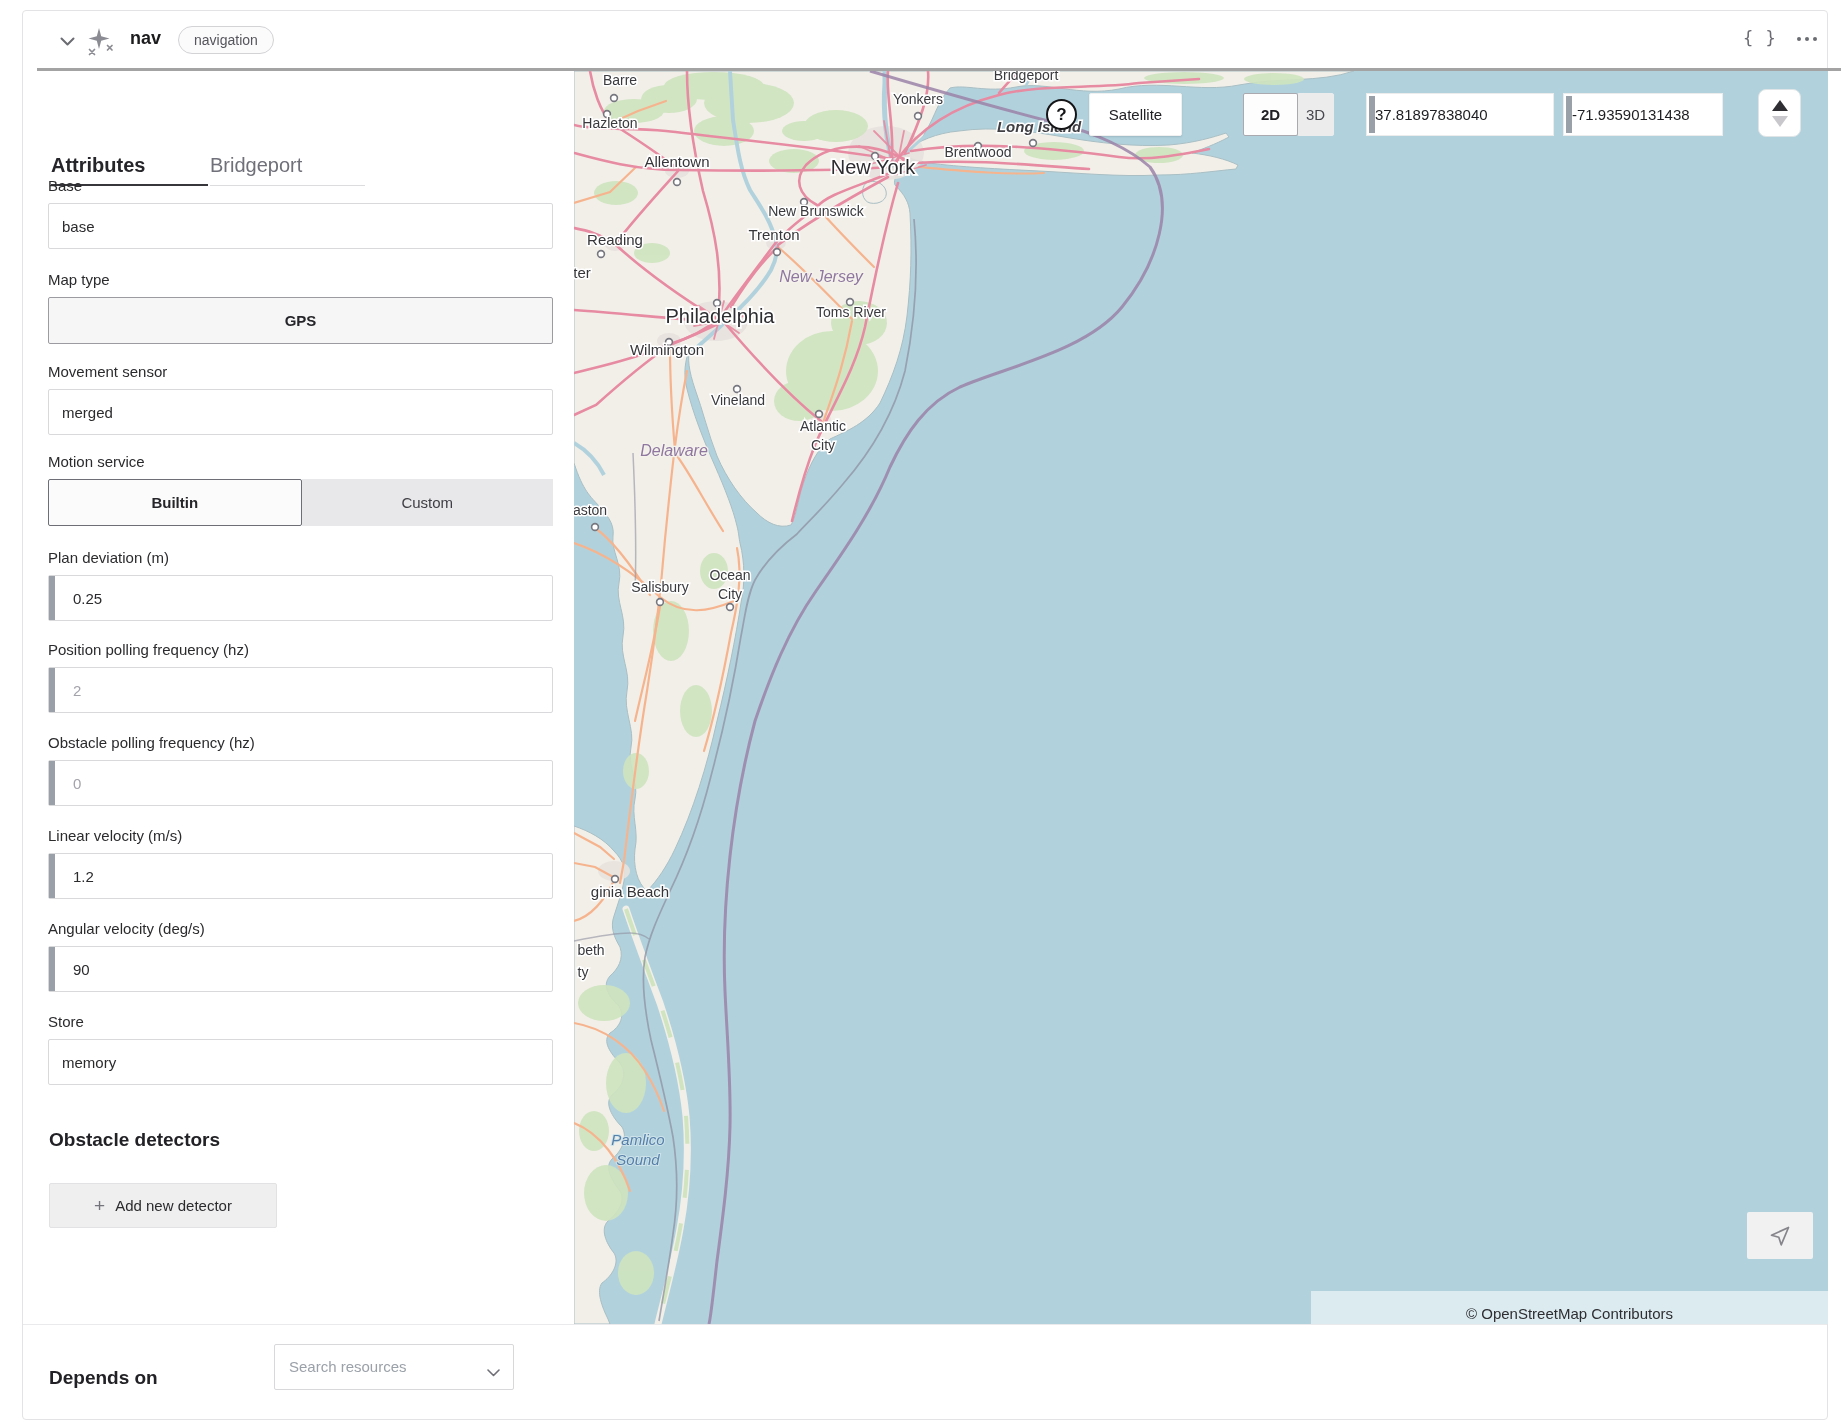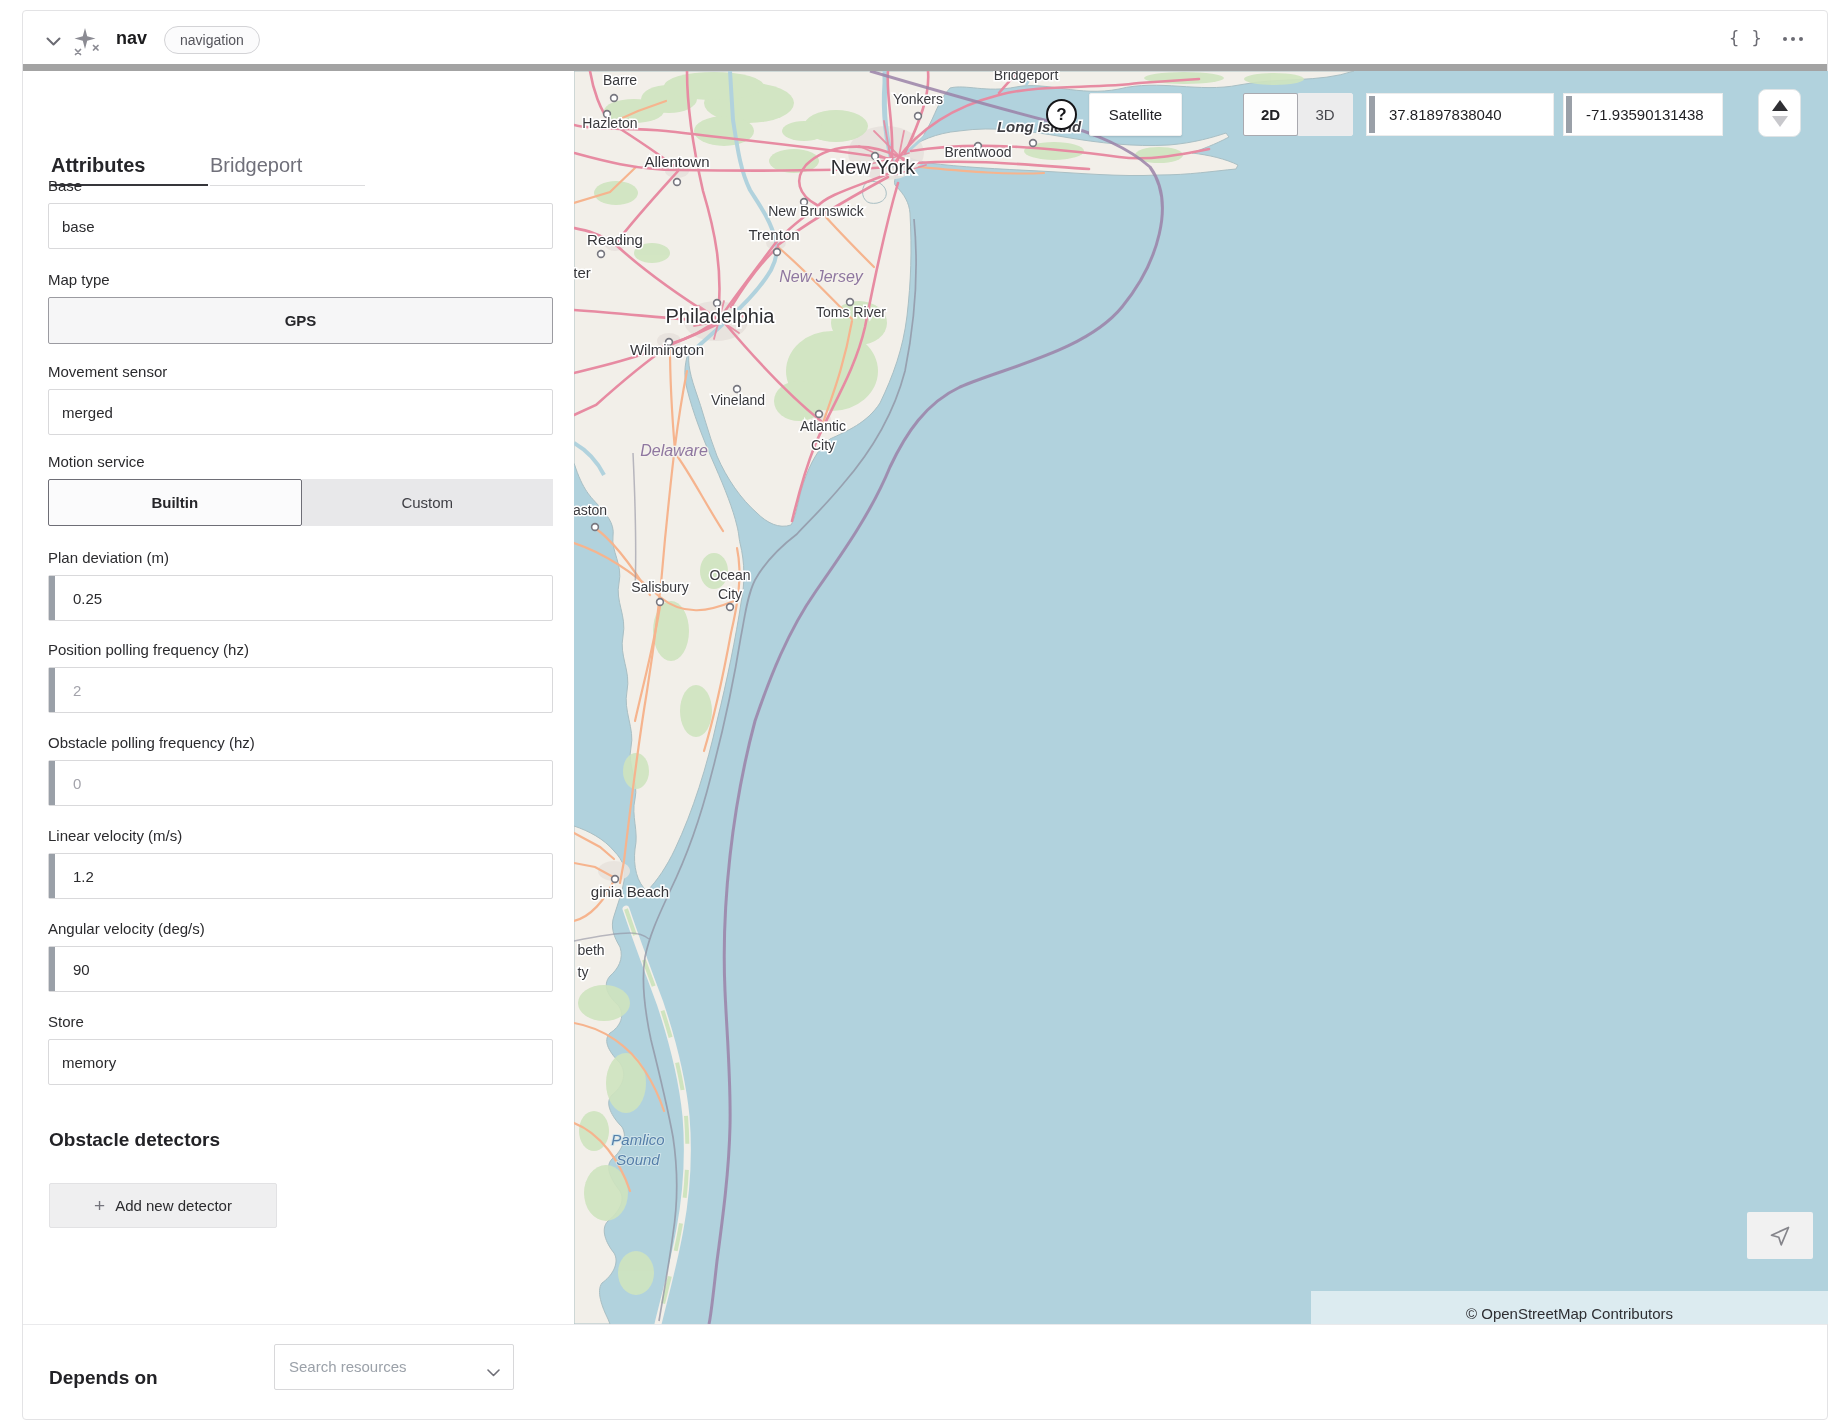--- a/index.html
+++ b/index.html
@@ -1,21 +1,21 @@
 <!DOCTYPE html>
 <html><head>
 <meta charset="utf-8">
 <style>
   * { margin:0; padding:0; box-sizing:border-box; }
   html,body { background:#ffffff; }
   body { width:1844px; height:1428px; position:relative; font-family:"Liberation Sans", sans-serif; color:#2b2b2e; }
   .card { position:absolute; left:22px; top:10px; width:1806px; height:1410px; background:#fff; border:1px solid #e3e3e5; border-radius:4px; }
 
   
-  .card-header { position:absolute; left:0; top:0; width:100%; height:60px; border-bottom:7px solid #a3a3a3; display:flex; align-items:center; }
+  .card-header { position:absolute; left:14px; top:0; width:100%; height:60px; border-bottom:3px solid #a3a3a3; display:flex; align-items:center; }
   .hdr-chevron { position:absolute; left:23px; top:21px; width:16px; height:16px; cursor:pointer; color:#6b6b73; }
   .hdr-sparkle { position:absolute; left:48px; top:14px; width:30px; height:32px; }
   .hdr-title { position:absolute; left:93px; top:17px; font-size:18px; font-weight:700; color:#1c1c1e; }
   .hdr-badge { position:absolute; left:141px; top:15px; height:28px; padding:0 15px; line-height:26px; border:1px solid #d3d3d6; border-radius:14px; background:#fbfbfc; font-size:14px; color:#55555c; }
   .hdr-json { position:absolute; left:1706px; top:17px; font-size:17px; color:#6b6b73; cursor:pointer; letter-spacing:1px; font-family:"DejaVu Sans Mono", monospace; }
   .hdr-menu { position:absolute; left:1760px; top:26px; display:flex; gap:4px; cursor:pointer; }
   .hdr-menu i { width:4px; height:4px; border-radius:50%; background:#6b6b73; }
 
   
   .tab { position:absolute; top:95px; height:39px; text-align:left; font-size:20px; cursor:pointer;margin-top:41px; }
@@ -48,23 +48,23 @@
   .ml-metro { font-size:20px; fill:#2e2e32; text-anchor:middle; paint-order:stroke; stroke:#ffffff; stroke-width:3.5px; }
   .ml-state { font-size:16px; font-style:italic; fill:#8f77a0; text-anchor:middle; paint-order:stroke; stroke:#f5f2ec; stroke-width:2.5px; }
   .ml-water { font-size:15px; font-style:italic; fill:#567fa9; text-anchor:middle; paint-order:stroke; stroke:#cfe4ea; stroke-width:2px; }
   .ml-area  { font-size:15px; font-style:italic; font-weight:700; fill:#3f3f44; text-anchor:middle; paint-order:stroke; stroke:#ffffff; stroke-width:3px; }
   .mdot { fill:#ffffff; stroke:#77777f; stroke-width:1.6; }
 
   .map-ctl { position:absolute; display:flex; align-items:center; justify-content:center; }
   .help-btn { left:472px; top:28px; width:31px; height:31px; border-radius:50%; background:#fff; border:2.5px solid #151518; font-weight:700; font-size:17px; color:#151518; cursor:pointer; }
   .sat-btn { left:515px; top:22px; width:93px; height:43px; background:#fff; border:1px solid #f0f0f0; box-shadow:0 1px 2px rgba(0,0,0,.12); font-size:15px; color:#212125; border-radius:2px; cursor:pointer; }
   .btn-2d { left:669px; top:22px; width:55px; height:43px; background:#fdfdfd; border:1px solid #a9a9af; font-size:15px; font-weight:700; color:#212125; border-radius:2px; cursor:pointer; z-index:2; }
-  .btn-3d { left:723px; top:22px; width:56px; height:43px; background:#ececed; border:1px solid #ececed; font-size:15px; color:#47474d; border-radius:2px; cursor:pointer; }
+  .btn-3d { left:723px; top:22px; width:37px; height:43px; background:#ececed; border:1px solid #ececed; font-size:15px; color:#47474d; border-radius:2px; cursor:pointer; }
   .coord { position:absolute; top:22px; height:43px; background:#fff; border:1px solid #ececec; }
-  .coord input { position:absolute; left:0; top:0; width:100%; height:100%; border:none; outline:none; background:transparent; font-family:"Liberation Sans",sans-serif; font-size:15px; color:#1e1e22; padding-left:22px; }
+  .coord input { position:absolute; left:0; top:0; width:100%; height:100%; border:none; outline:none; background:transparent; font-family:"Liberation Sans",sans-serif; font-size:15px; color:#1e1e22; padding-left:8px; }
   .coord .nbar { left:2px; top:2px; bottom:2px; }
   .lat { left:792px; width:188px; }
   .lon { left:989px; width:160px; }
   .stepper { left:1184px; top:18px; width:43px; height:48px; background:#fff; border-radius:8px; border:1px solid #dfe4e6; flex-direction:column; gap:5px; cursor:pointer; }
   .tri-up { width:0; height:0; border-left:8px solid transparent; border-right:8px solid transparent; border-bottom:11px solid #2f2f33; }
   .tri-dn { width:0; height:0; border-left:8px solid transparent; border-right:8px solid transparent; border-top:11px solid #c8c8cc; }
   .locate-btn { left:1173px; top:1141px; width:66px; height:47px; background:#f1f1f1; border:none; border-radius:2px; cursor:pointer; }
   .attribution { position:absolute; left:737px; top:1220px; width:517px; height:44px; background:rgba(255,255,255,0.55); font-size:15px; color:#2e2e32; display:flex; align-items:center; justify-content:center; }
 
   

